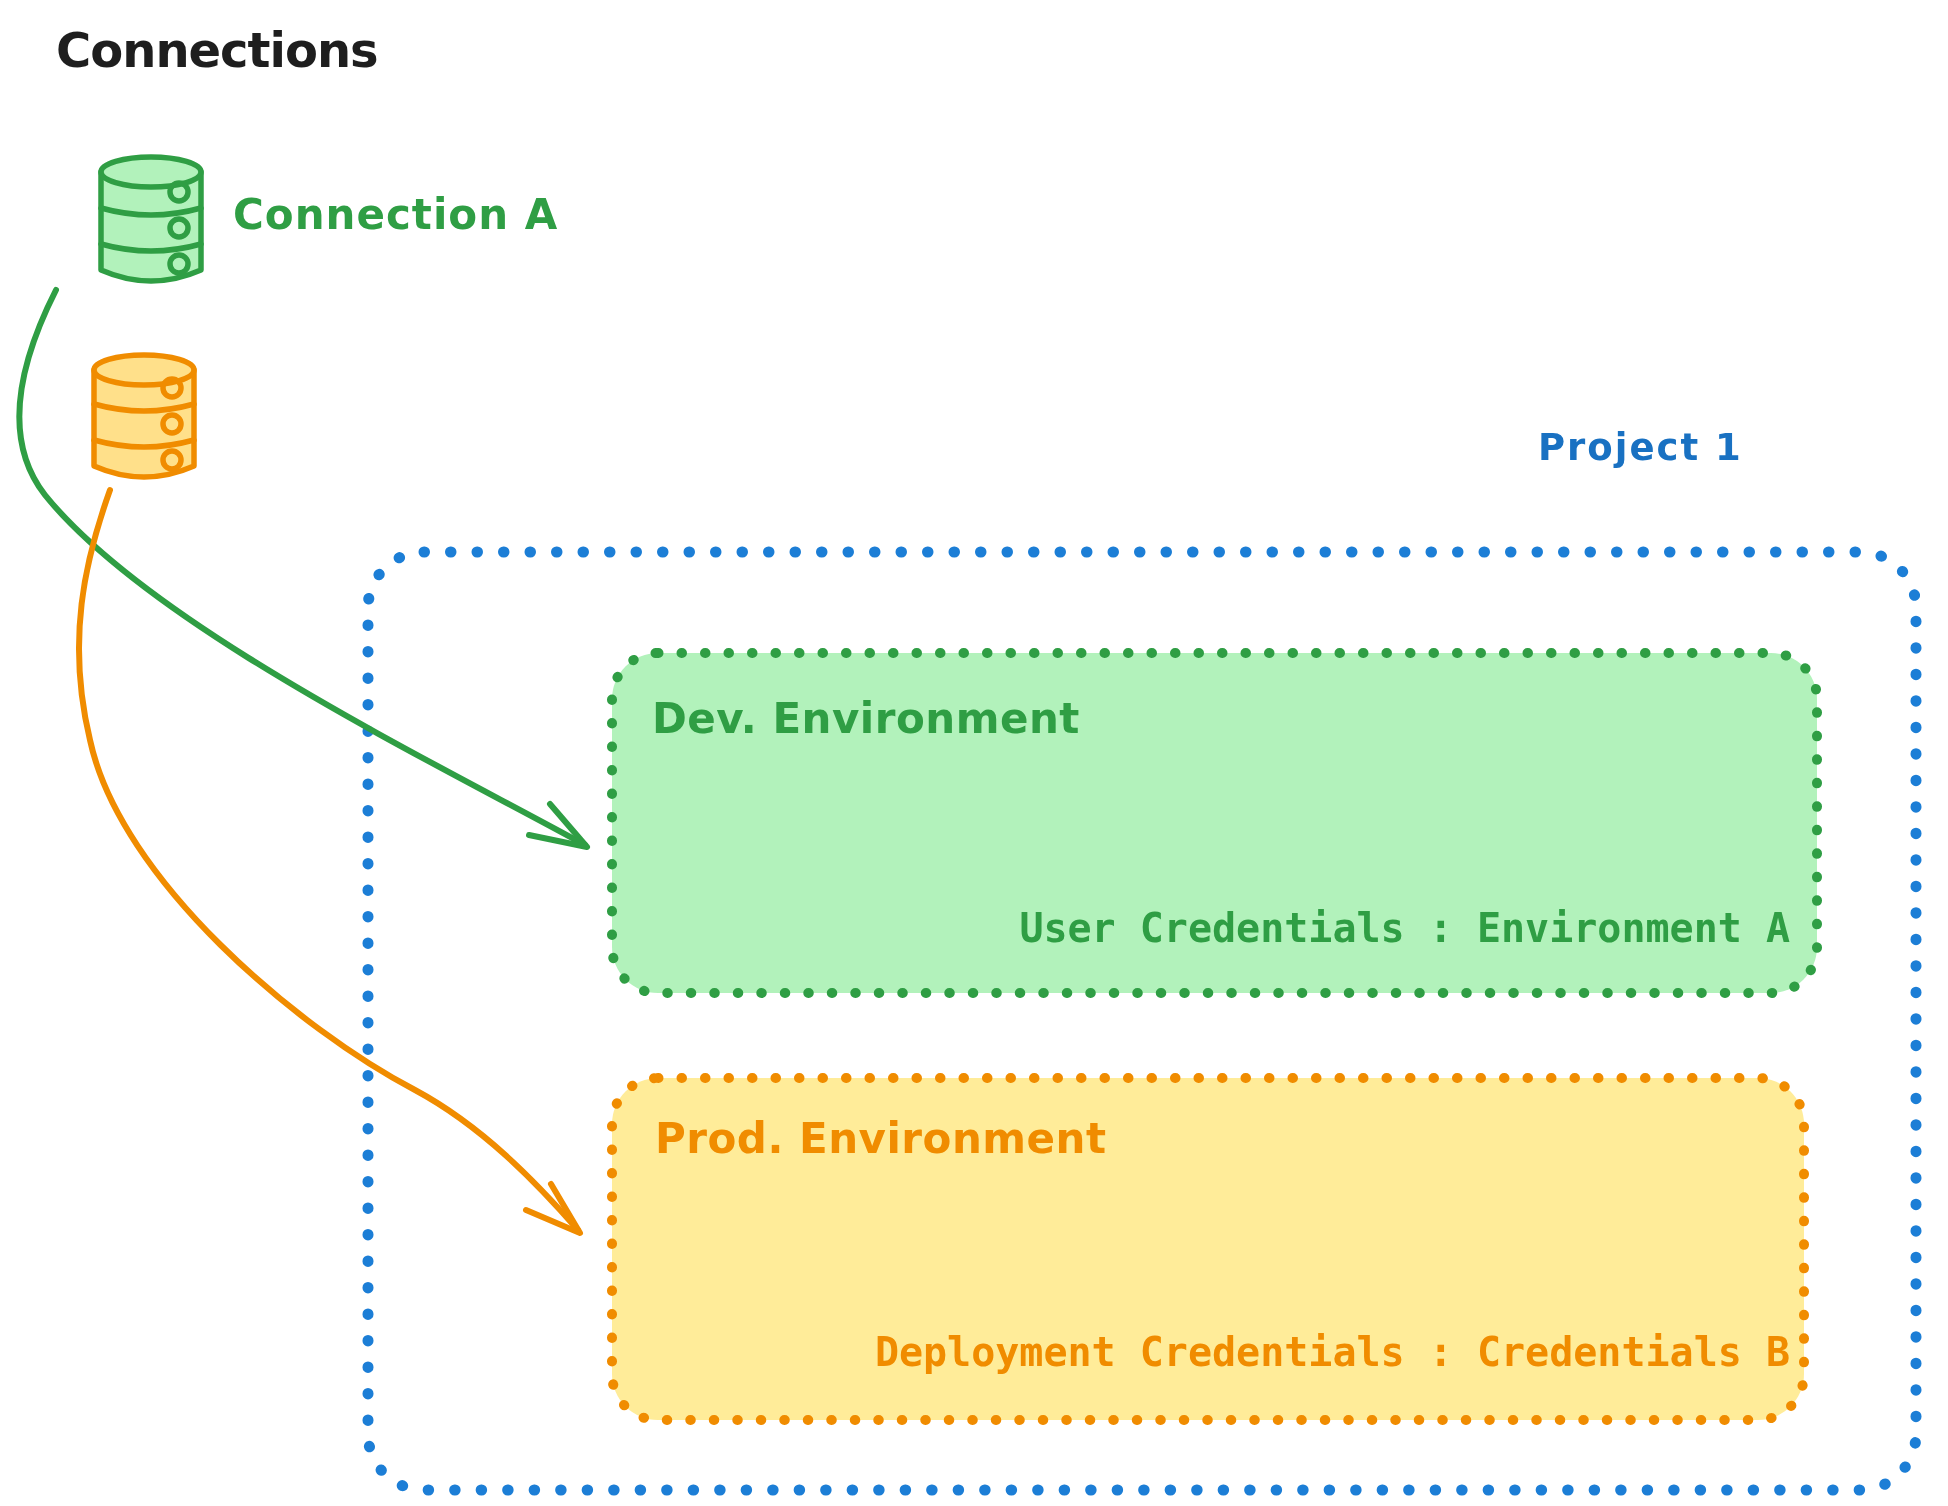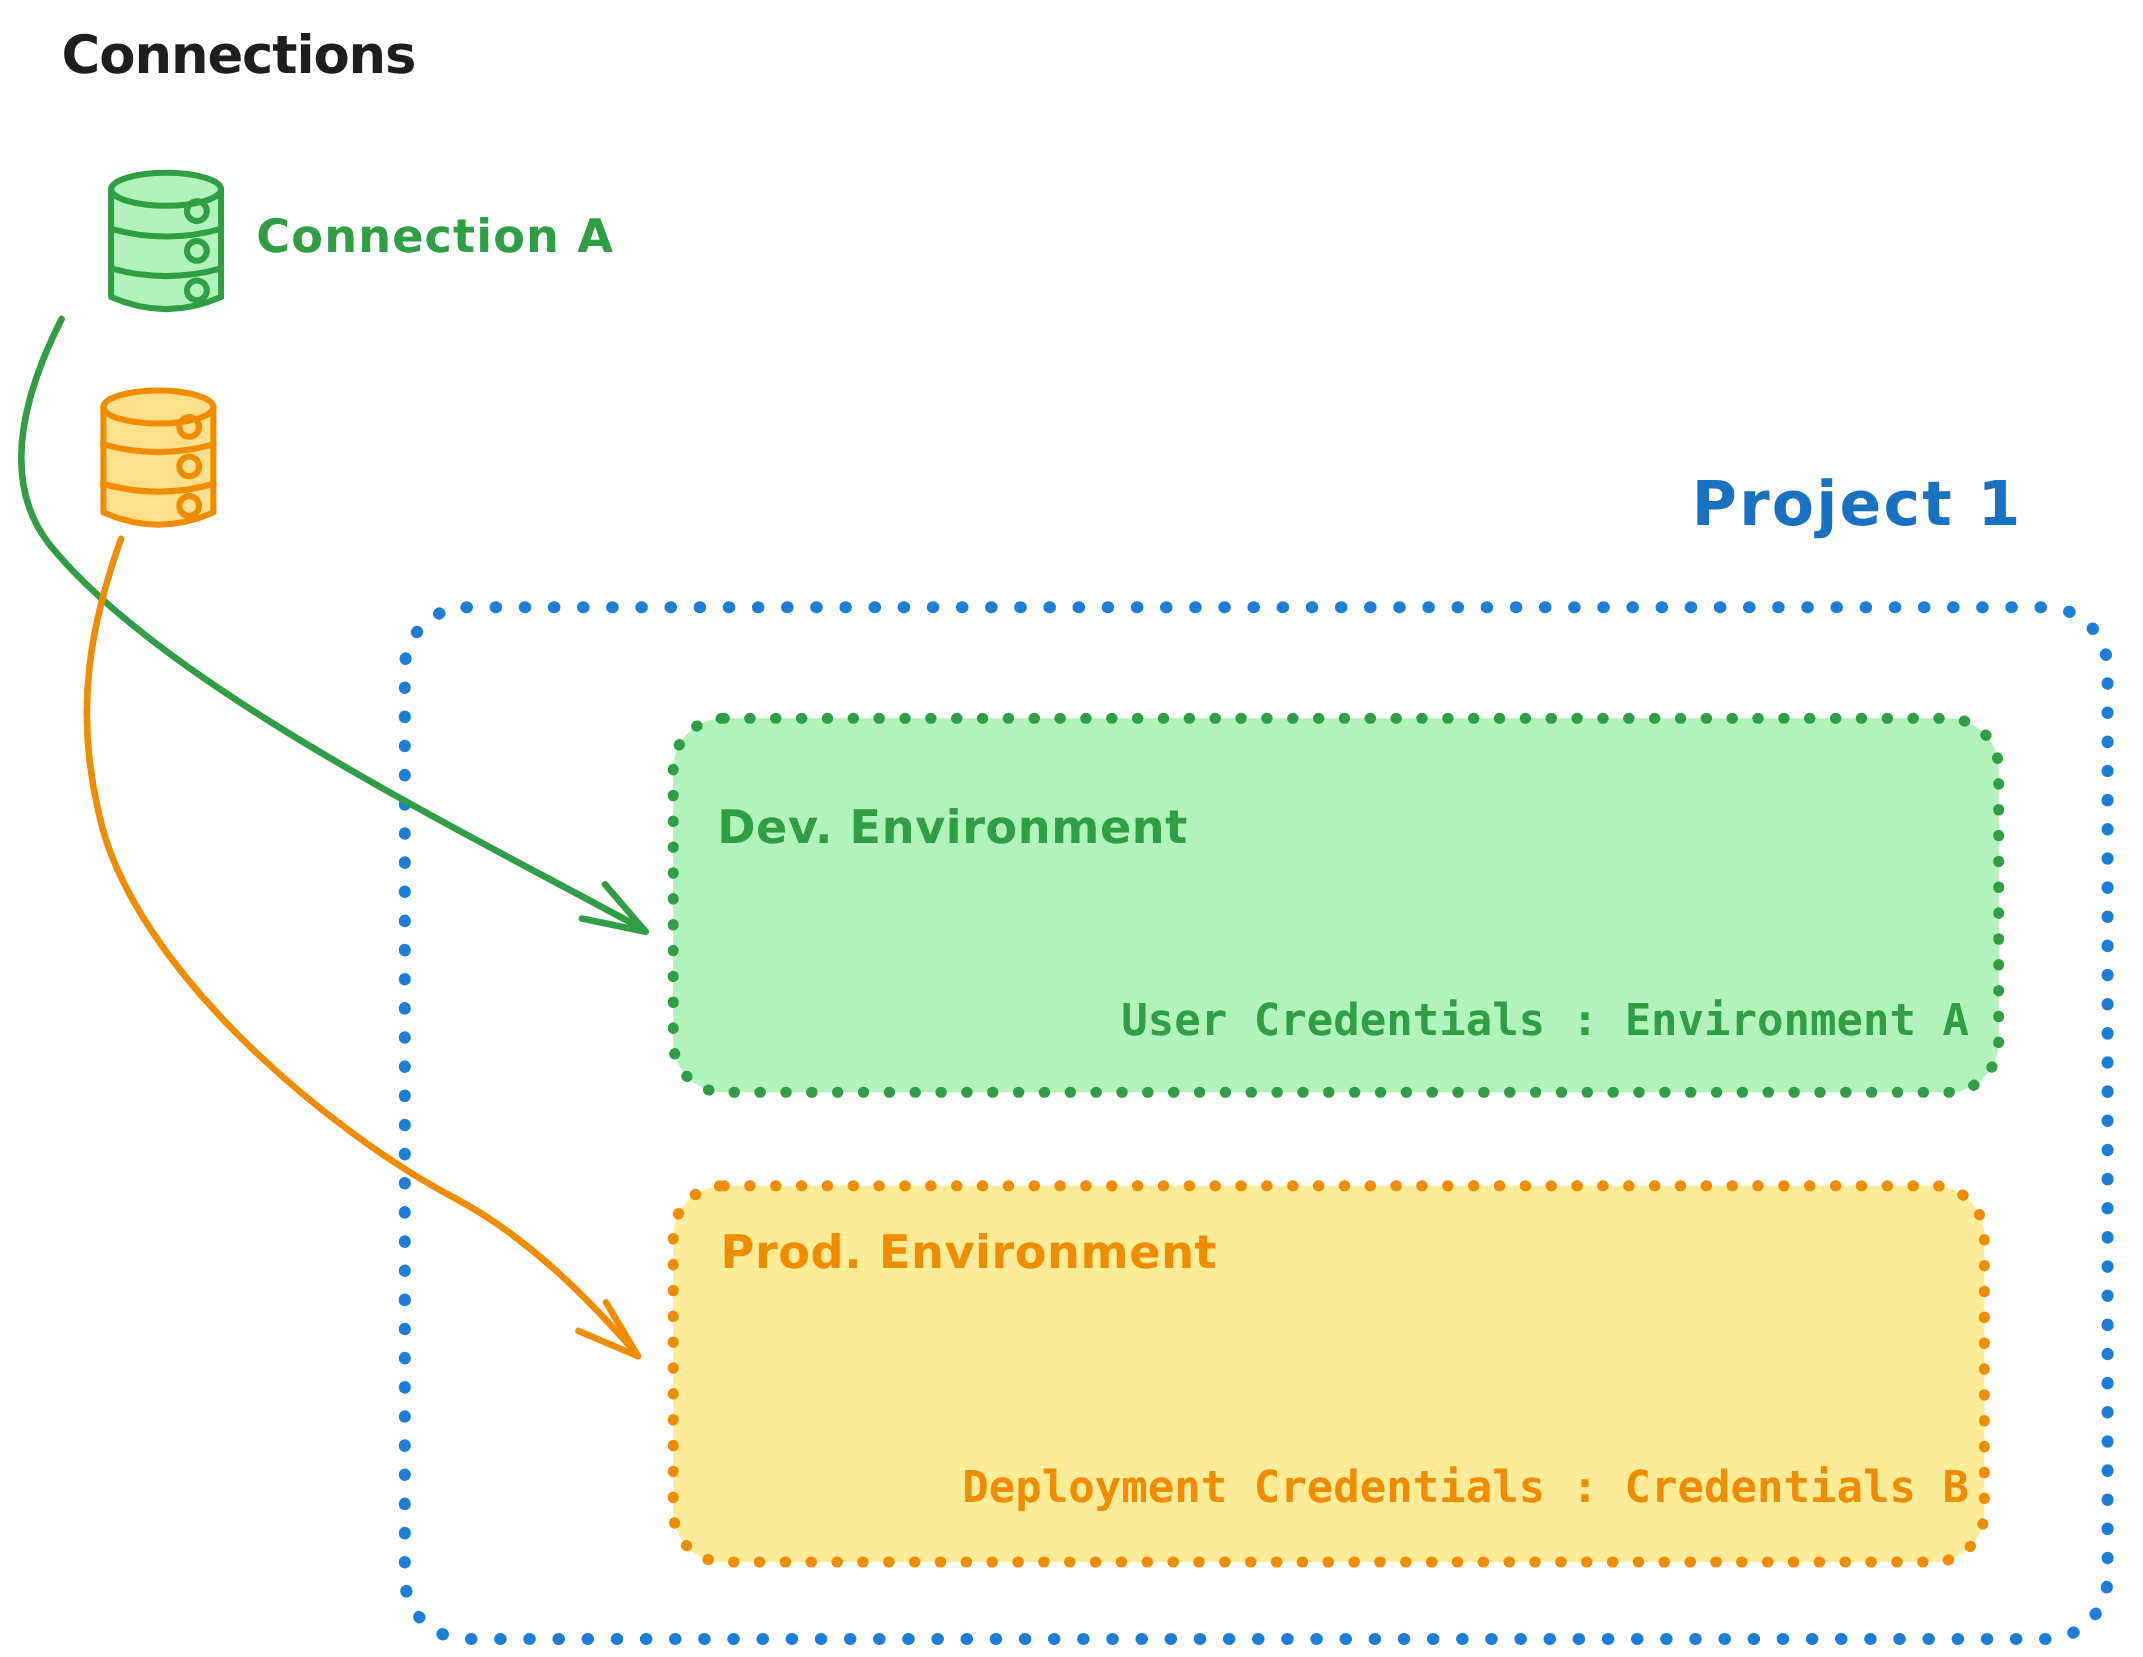--- a/index.html
+++ b/index.html
@@ -7,21 +7,21 @@
           font-family:"DejaVu Sans",sans-serif;}
   #shapes{position:absolute;left:0;top:0;}
   .t{position:absolute;white-space:nowrap;font-weight:700;line-height:1.1;}
   .hand{font-family:"DejaVu Sans",sans-serif;}
   .mono{font-family:"DejaVu Sans Mono",monospace;}
   .title-black{color:#1e1e1e;font-size:48px;letter-spacing:-1px;}
   .green-text{color:#2f9e44;}
   .orange-text{color:#f08c00;}
   .blue-text{color:#1971c2;}
   .conn-label{font-size:42px;letter-spacing:1px;}
-  .project-title{font-size:56px;letter-spacing:2px;}
+  .project-title{font-size:37px;letter-spacing:2px;}
   .env-title{font-size:42px;letter-spacing:0.5px;}
   .cred{font-size:40px;font-weight:700;}
 </style>
 </head>
 <body>
 
 <div id="canvas">
 
   <svg id="shapes" width="1948" height="1506" viewBox="0 0 1948 1506">
 
@@ -62,21 +62,21 @@
     </g>
   </svg>
 
   <div class="t hand conn-label green-text" style="left:233px;top:192px;">Connection A</div>
 
   <div class="t hand title-black" style="left:56px;top:24px;">Connections</div>
 
 
   <div class="t hand project-title blue-text" style="left:1538px;top:428px;">Project 1</div>
 
-  <div class="t hand env-title green-text" style="left:652px;top:729px;text-align:right;">Dev. Environment</div>
+  <div class="t hand env-title green-text" style="left:652px;top:696px;text-align:right;">Dev. Environment</div>
 
   <div class="t mono cred green-text" style="right:158px;top:906px;">User Credentials : Environment A</div>
 
   <div class="t hand env-title orange-text" style="left:655px;top:1116px;">Prod. Environment</div>
 
   <div class="t mono cred orange-text" style="right:158px;top:1330px;">Deployment Credentials : Credentials B</div>
 
 </div>
 
 </body></html>

